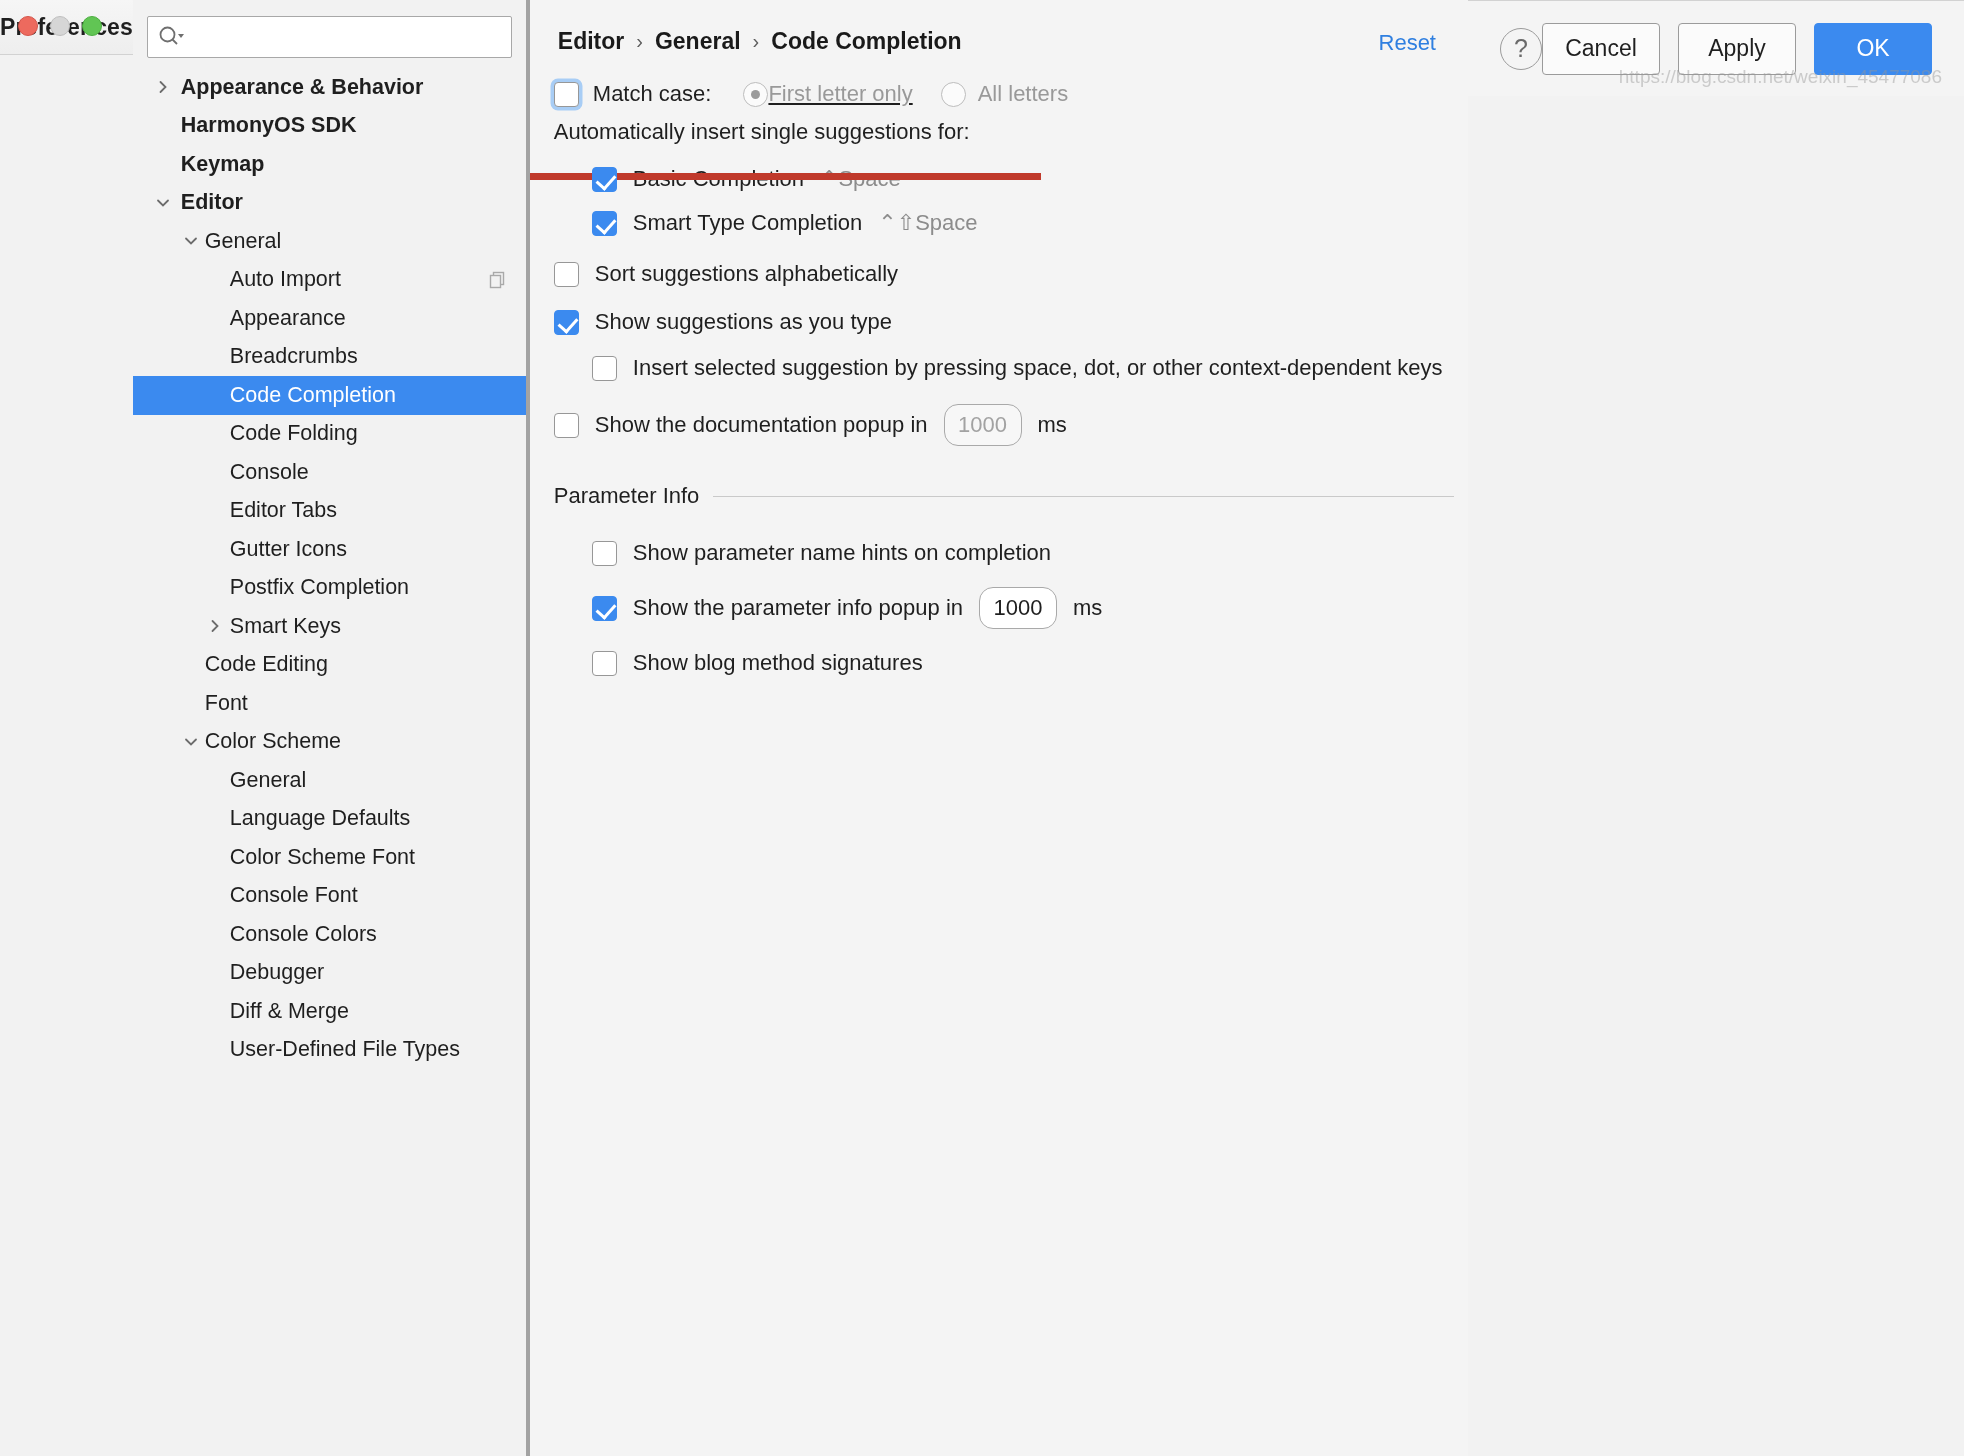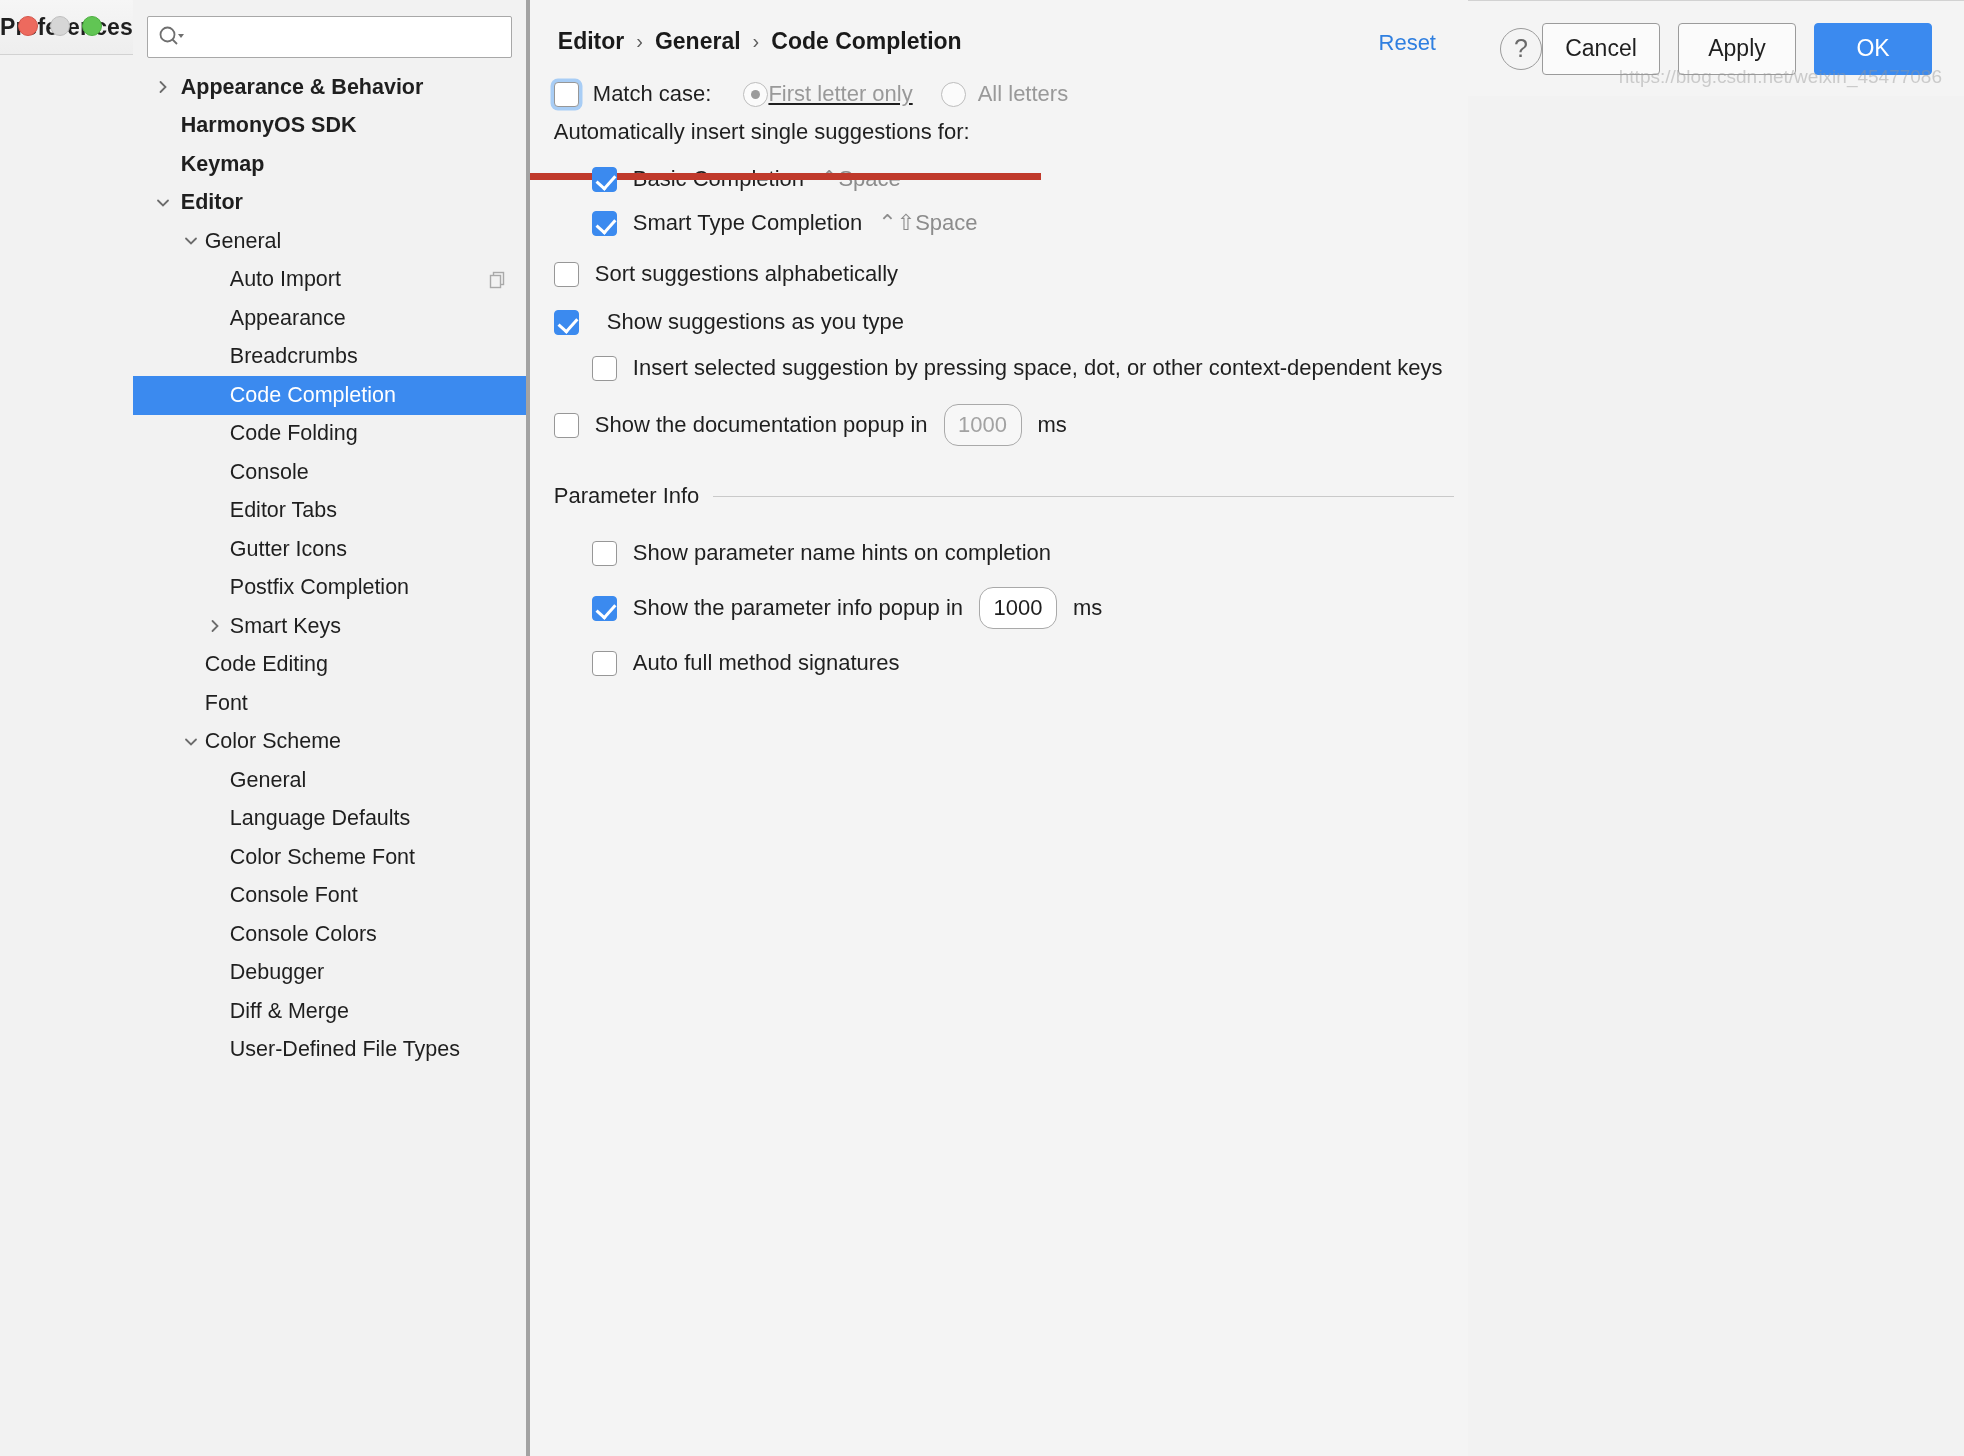--- a/index.html
+++ b/index.html
@@ -488,21 +488,21 @@
           <div class="cb checked"></div>
           <span>Smart Type Completion</span>
           <span class="shortcut">⌃⇧Space</span>
         </div>
 
         <div class="row" style="gap:16px; height:50px; margin-top:4px;">
           <div class="cb"></div>
           <span>Sort suggestions alphabetically</span>
         </div>
 
-        <div class="row" style="gap:28px; height:46px;">
+        <div class="row" style="gap:16px; height:46px;">
           <div class="cb checked"></div>
           <span>Show suggestions as you type</span>
         </div>
 
         <div class="row" style="gap:16px; padding-left:38px; height:46px;">
           <div class="cb"></div>
           <span>Insert selected suggestion by pressing space, dot, or other context-dependent keys</span>
         </div>
 
         <div class="row" style="gap:16px; height:56px; margin-top:6px;">
@@ -524,21 +524,21 @@
 
         <div class="row" style="gap:16px; padding-left:38px; height:58px;">
           <div class="cb checked"></div>
           <span>Show the parameter info popup in</span>
           <input class="numfield" type="text" value="1000" style="">
           <span>ms</span>
         </div>
 
         <div class="row" style="gap:16px; padding-left:38px; height:52px;">
           <div class="cb"></div>
-          <span>Auto full method signatures</span>
+          <span>Show blog method signatures</span>
         </div>
 
       </div>
     </div>
   </div>
 
   <div id="footer">
     <div id="help-btn">?</div>
     <div id="footer-actions">
       <button class="btn">Cancel</button>

